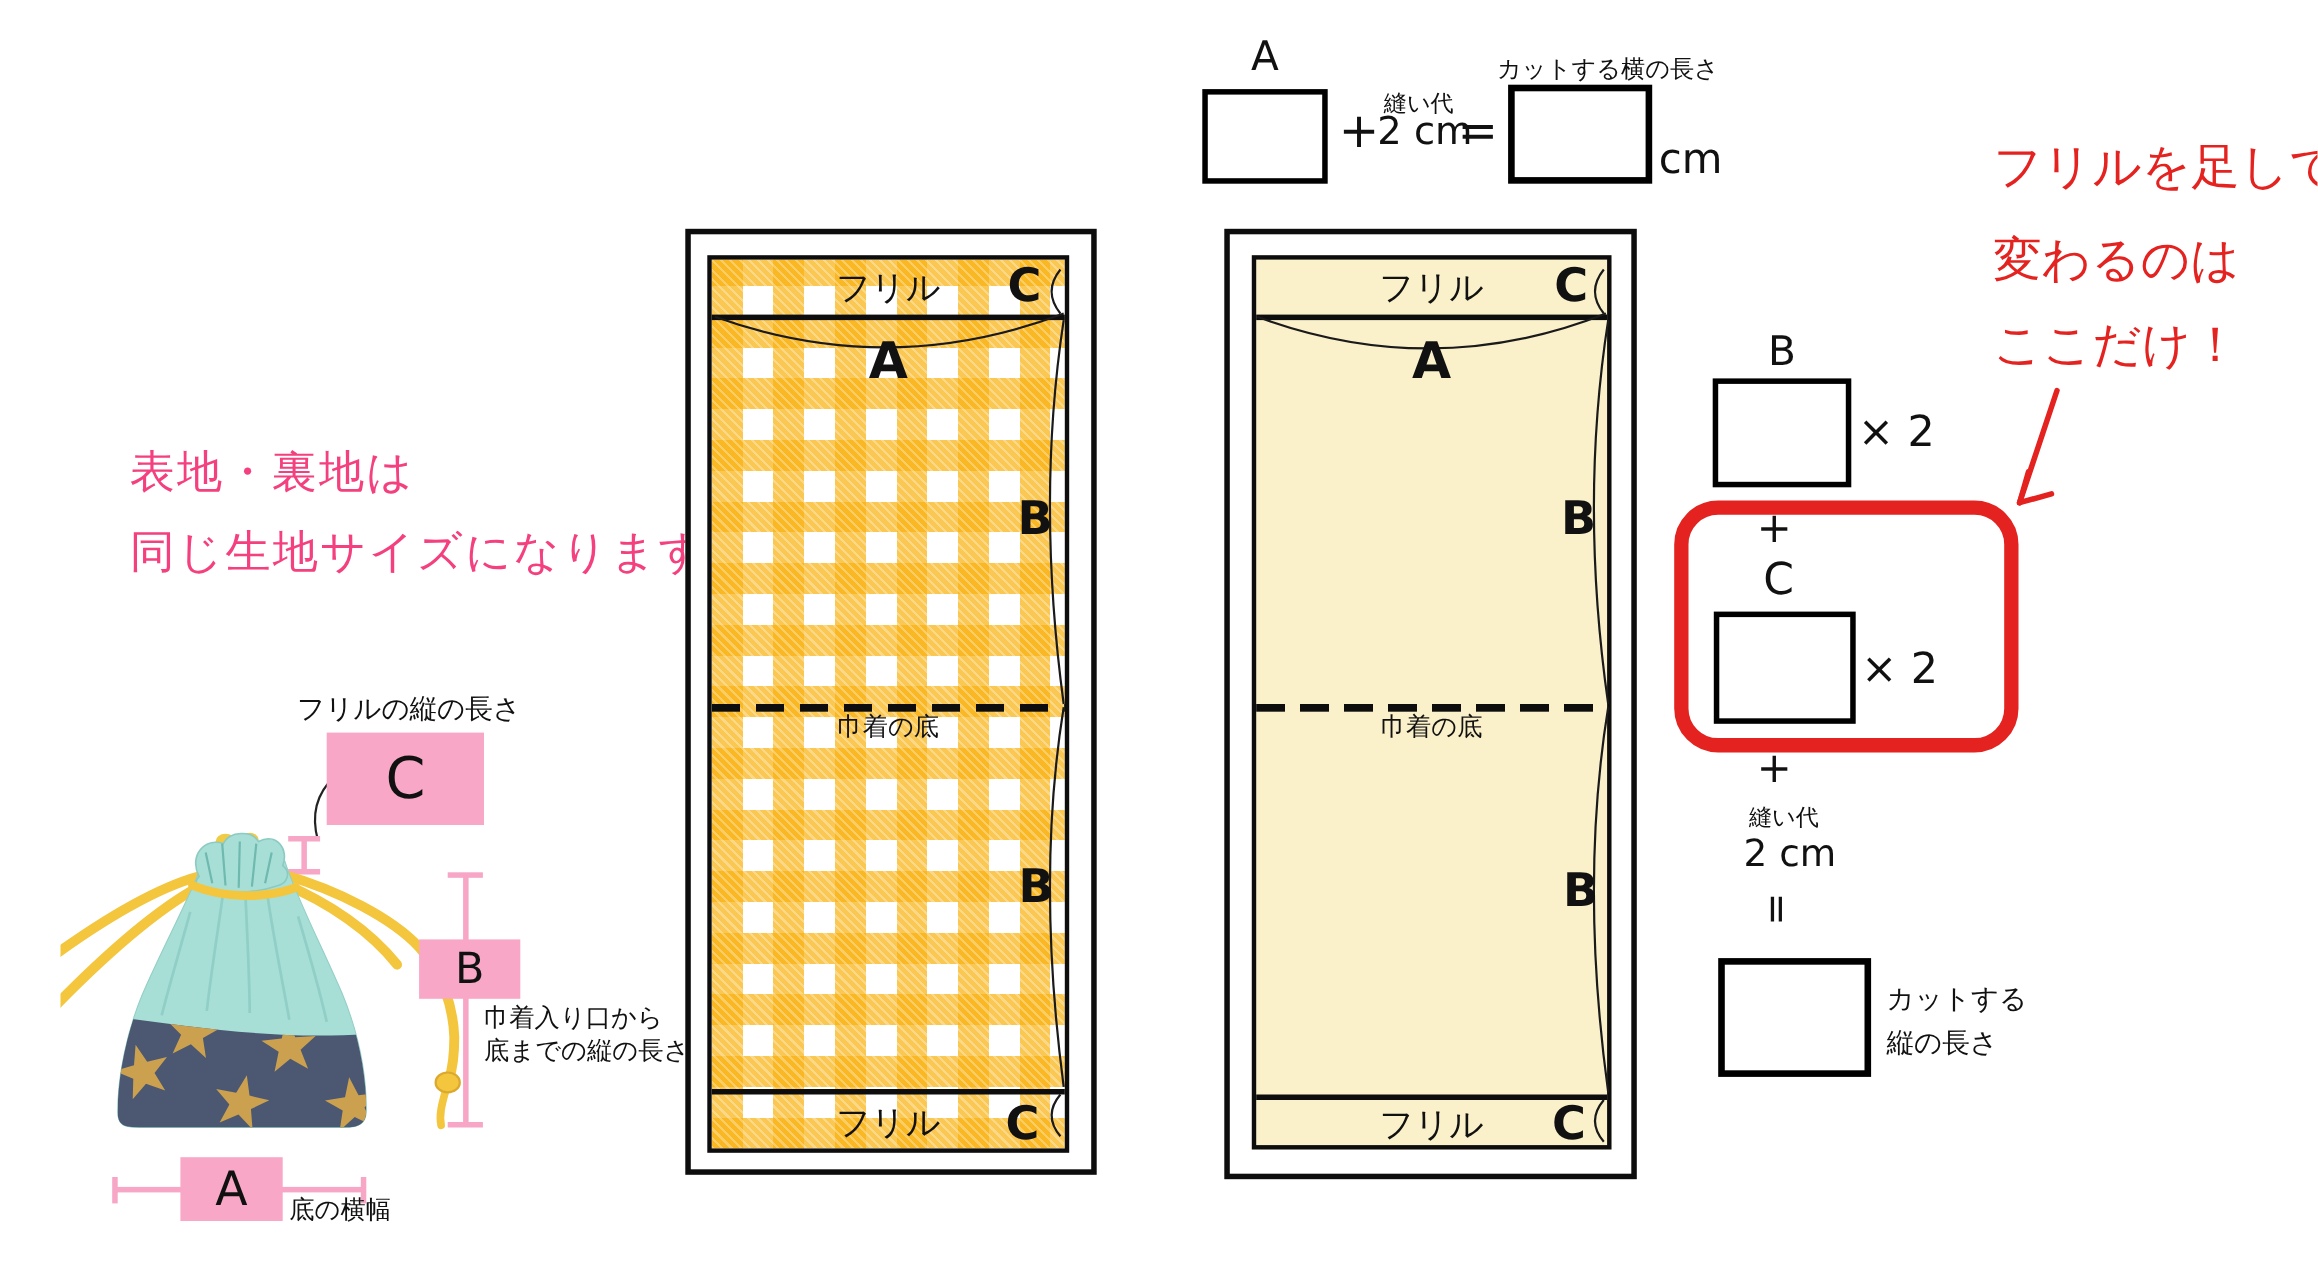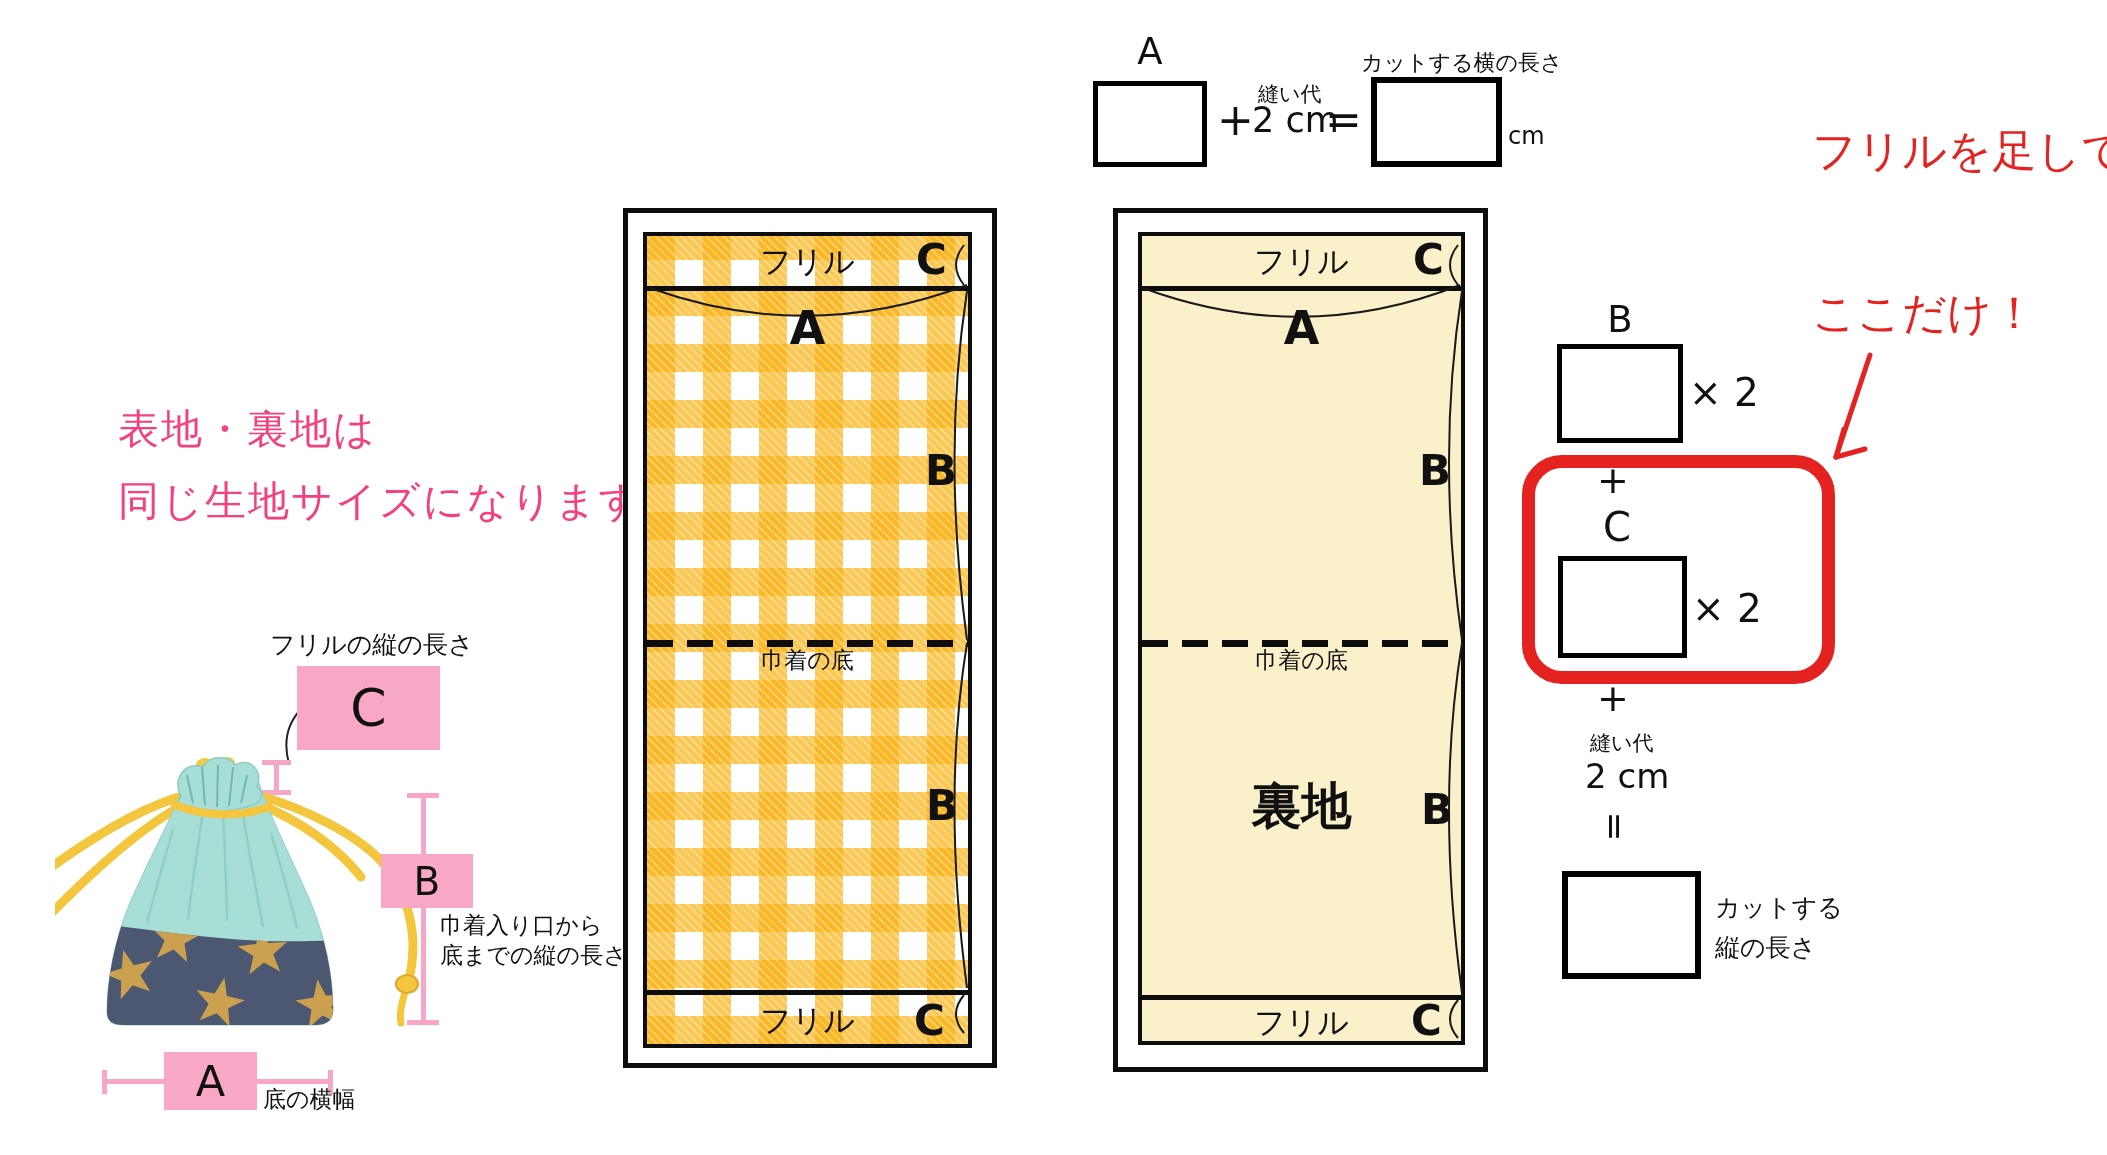--- a/index.html
+++ b/index.html
@@ -164,35 +164,34 @@
         <path d="M344,430 Q318,590 344,780"></path>
         <path d="M340,32 Q324,52 340,72"></path>
         <path d="M340,787 Q324,806 340,825"></path>
       </g>
     </svg>
     <div class="abs txc" style="left:20px;width:327px;top:28px;font-size:31px;">フリル</div>
     <div class="abs bold" style="left:295px;top:22px;font-size:42px;">C</div>
     <div class="abs txc bold" style="left:20px;width:327px;top:88px;font-size:46px;">A</div>
     <div class="abs bold" style="left:301px;top:233px;font-size:42px;">B</div>
     <div class="abs txc" style="left:20px;width:327px;top:432px;font-size:23px;">巾着の底</div>
-    <div class="abs txc bold" style="left:20px;width:327px;top:560px;font-size:50px;">裏地</div>
     <div class="abs bold" style="left:303px;top:572px;font-size:42px;">B</div>
     <div class="abs txc" style="left:20px;width:327px;top:789px;font-size:31px;">フリル</div>
     <div class="abs bold" style="left:293px;top:783px;font-size:42px;">C</div>
   </div>
 
   <div class="abs txc" style="left:1093px;top:30px;width:114px;font-size:37px;">A</div>
   <div class="abs bbox" style="left:1093px;top:81px;width:114px;height:86px;"></div>
   <div class="abs" style="left:1217px;top:94px;font-size:44px;">+</div>
   <div class="abs nowrap" style="left:1258px;top:80px;font-size:21px;">縫い代</div>
   <div class="abs nowrap" style="left:1252px;top:100px;font-size:35px;">2 cm</div>
   <div class="abs" style="left:1325px;top:94px;font-size:44px;">=</div>
   <div class="abs nowrap" style="left:1361px;top:48px;font-size:22px;">カットする横の長さ</div>
   <div class="abs bbox6" style="left:1371px;top:77px;width:131px;height:90px;"></div>
-  <div class="abs" style="left:1508px;top:122px;font-size:24px;">cm</div>
+  <div class="abs" style="left:1508px;top:122px;font-size:38px;">cm</div>
 
   <div class="abs txc" style="left:1557px;top:298px;width:126px;font-size:37px;">B</div>
   <div class="abs bbox" style="left:1557px;top:344px;width:126px;height:99px;"></div>
   <div class="abs nowrap" style="left:1689px;top:370px;font-size:39px;">× 2</div>
 
   <div class="abs" style="left:1522px;top:455px;width:313px;height:229px;border:13px solid #E42320;border-radius:40px;box-sizing:border-box;"></div>
 
   <div class="abs" style="left:1597px;top:458px;font-size:38px;">+</div>
   <div class="abs" style="left:1603px;top:504px;font-size:40px;">C</div>
   <div class="abs bbox" style="left:1558px;top:556px;width:129px;height:102px;"></div>
@@ -200,20 +199,21 @@
 
   <div class="abs" style="left:1597px;top:676px;font-size:38px;">+</div>
   <div class="abs nowrap" style="left:1590px;top:729px;font-size:21px;">縫い代</div>
   <div class="abs nowrap" style="left:1585px;top:756px;font-size:34px;">2 cm</div>
   <div class="abs rot90" style="left:1600px;top:806px;font-size:36px;">=</div>
   <div class="abs bbox6" style="left:1562px;top:871px;width:139px;height:108px;"></div>
   <div class="abs nowrap" style="left:1715px;top:891px;font-size:25px;">カットする</div>
   <div class="abs nowrap" style="left:1715px;top:931px;font-size:25px;">縦の長さ</div>
 
   <div class="abs red nowrap" style="left:1812px;top:122px;font-size:44px;">フリルを足して</div>
+  <div class="abs red nowrap" style="left:1812px;top:207px;font-size:44px;">変わるのは</div>
   <div class="abs red nowrap" style="left:1812px;top:284px;font-size:44px;">ここだけ！</div>
   <svg class="abs" style="left:1818px;top:345px;" width="70" height="125" viewBox="0 0 70 125">
     <g stroke="#E42320" stroke-width="5" stroke-linecap="round" fill="none">
       <path d="M52,10 L18,112"></path>
       <path d="M18,112 L26,84"></path>
       <path d="M18,112 L47,104"></path>
     </g>
   </svg>
 
 </div>

